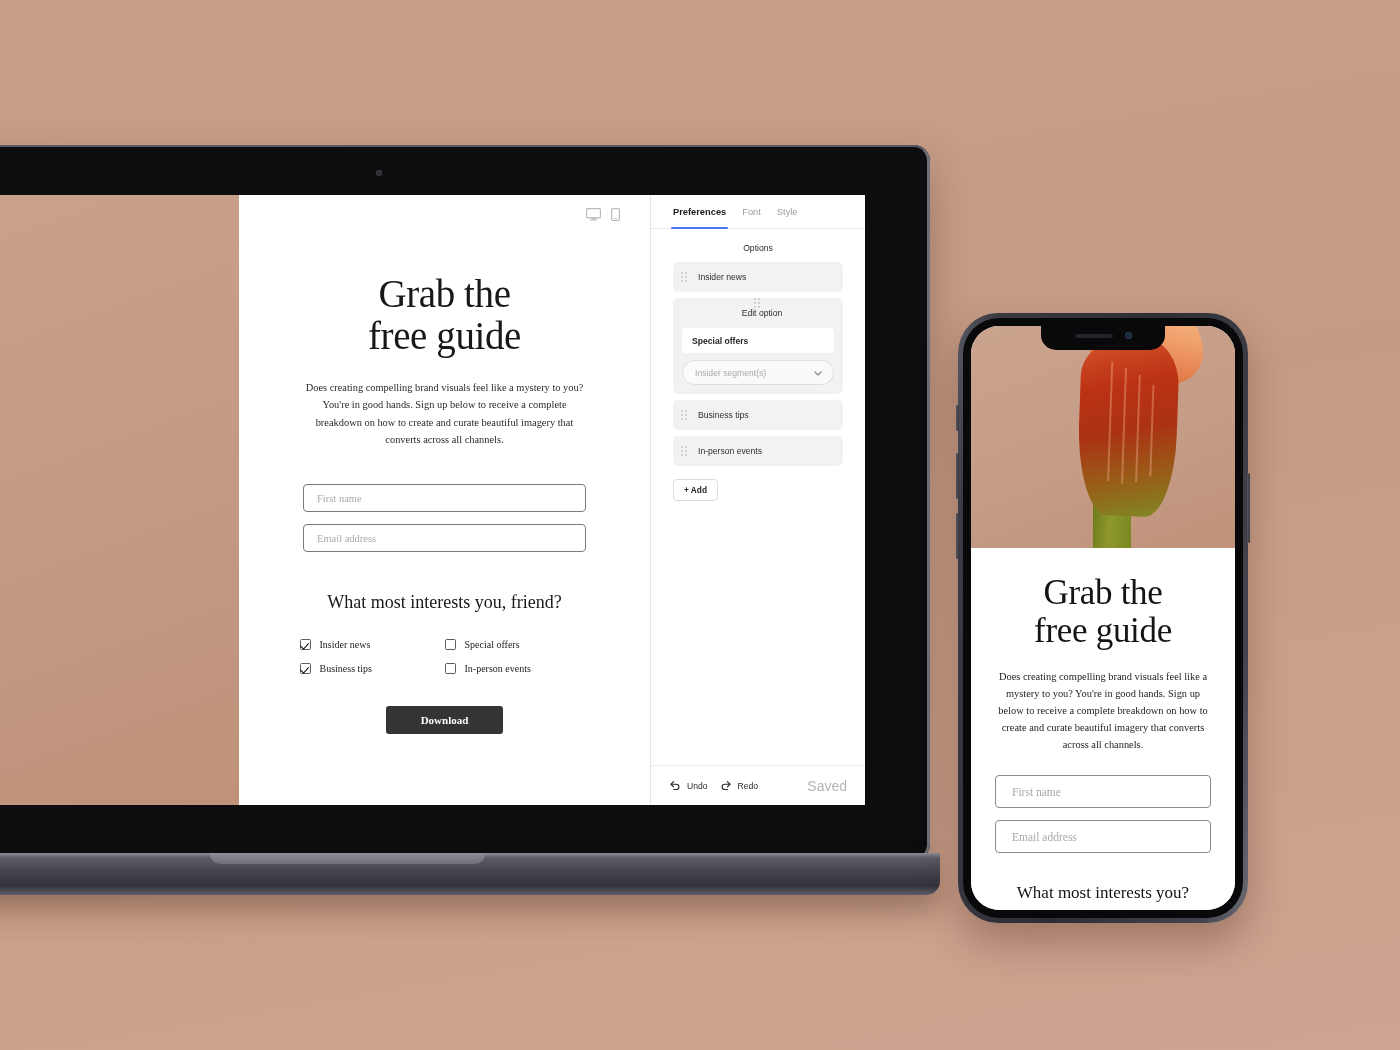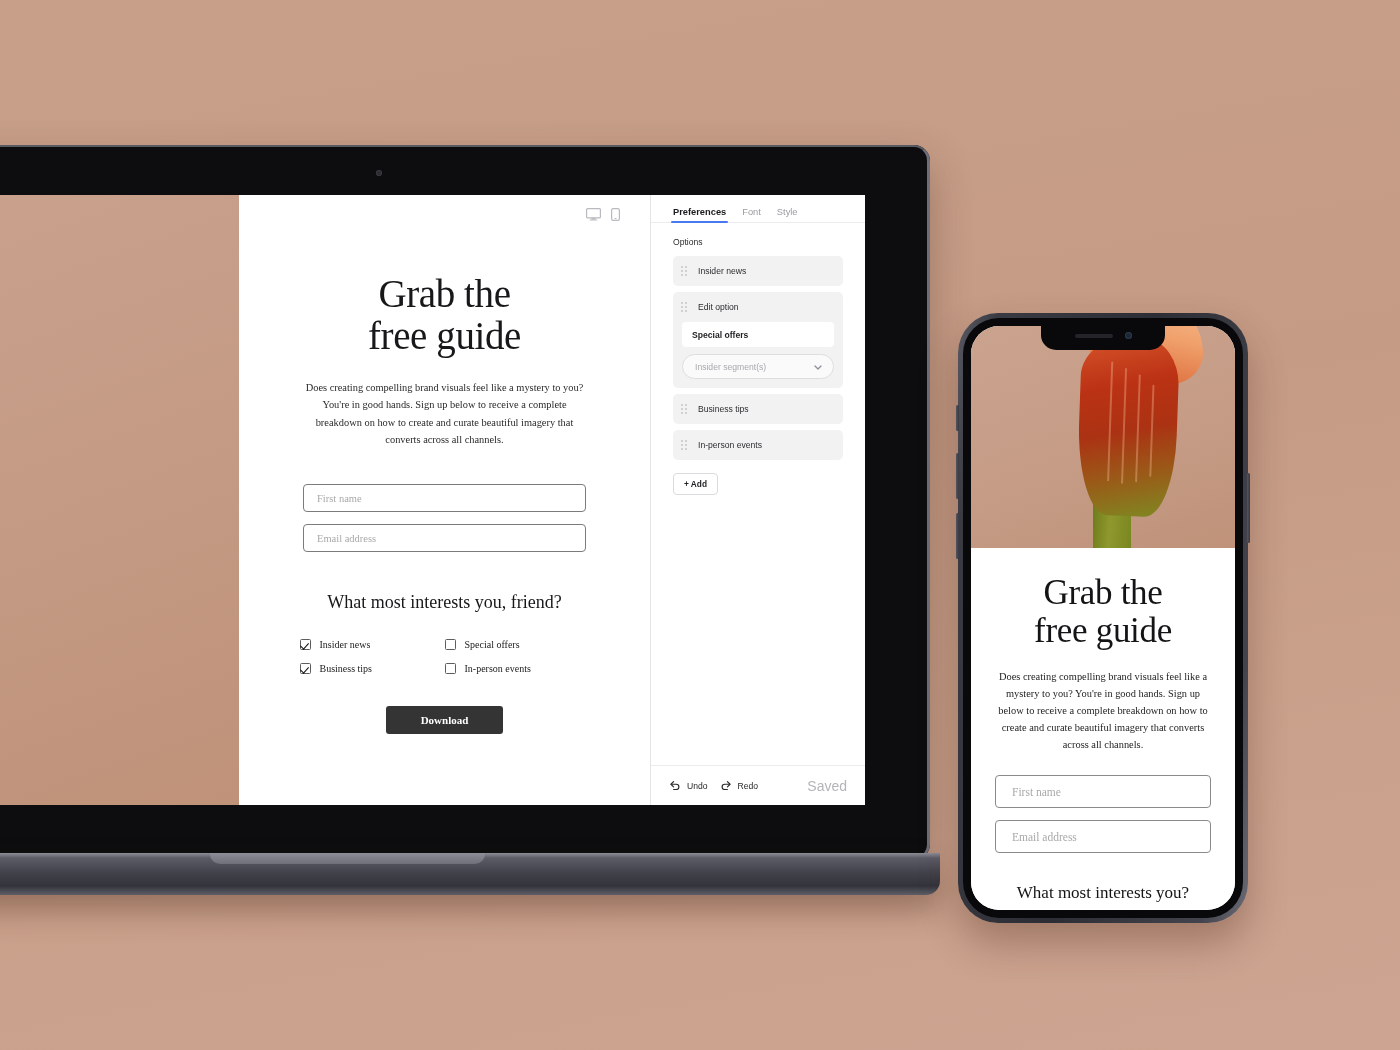--- a/index.html
+++ b/index.html
@@ -215,21 +215,21 @@
     background: #ffffff;
     border-left: 1px solid #e4e4e6;
     display: flex;
     flex-direction: column;
   }
   #panel-tabs {
     display: flex;
     gap: 16px;
     padding: 12px 22px 0 22px;
     border-bottom: 1px solid #ececee;
-    height: 28px;
+    height: 34px;
   }
   .ptab {
     font-size: 9.3px;
     color: #9a9aa0;
     padding-bottom: 8px;
     position: relative;
   }
   .ptab.active { color: #1c1c1e; font-weight: bold; }
   .ptab.active::after {
     content: "";
@@ -237,37 +237,38 @@
     left: -2px; right: -2px; bottom: -1px;
     height: 2.2px;
     background: var(--accent, #4a78f0);
     border-radius: 2px;
   }
   #panel-body { flex: 1; padding: 14px 22px 0 22px; overflow: hidden; }
   #opt-label {
     font-size: 8.6px;
     color: #2b2b2e;
     margin-bottom: 9px;
+    text-align: center;
   }
   .opt-card {
     background: #f2f2f3;
     border-radius: 5px;
     height: 30px;
     margin-bottom: 6px;
     display: flex;
     align-items: center;
     padding-left: 8px;
   }
   .opt-card.expanded {
     height: auto;
     display: block;
     padding: 0 0 9px 0;
     margin-bottom: 6px;
   }
-  .opt-head { display: flex; align-items: center; height: 30px; padding-left: 8px; }
+  .opt-head { display: flex; align-items: center; height: 30px; padding-left: 8px; flex-direction: column; }
   .grip {
     width: 7px; height: 11px;
     display: grid;
     grid-template-columns: 2px 2px;
     grid-template-rows: 2px 2px 2px;
     gap: 2px;
     flex: 0 0 7px;
     margin-right: 10px;
   }
   .grip i { background: #c4c4c8; border-radius: 50%; display:block; width:2px; height:2px; }

